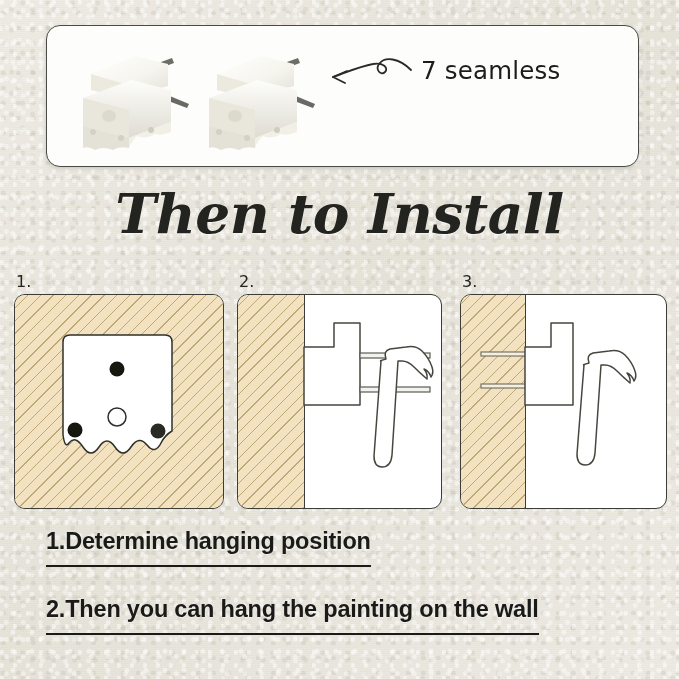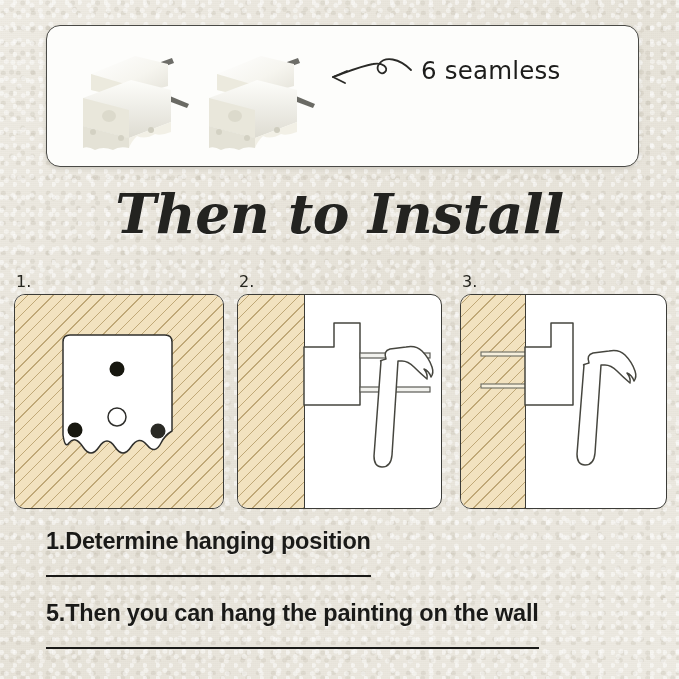--- a/index.html
+++ b/index.html
@@ -78,21 +78,21 @@
         rgba(150,120,60,.55) 0 1px, rgba(150,120,60,0) 1px 9px);
   }
   .hatch-edge{position:absolute;top:0;bottom:0;width:1.3px;background:#3c3c38;}
 
   
   .instructions{position:absolute;left:46px;top:528px;width:600px;}
   .ins-line{
     font-family:"Liberation Sans", sans-serif;
     font-weight:bold;font-size:23.5px;color:#1a1a18;
     letter-spacing:-0.2px;white-space:nowrap;
-    padding-bottom:20px;margin-bottom:23px;
+    padding-bottom:10px;margin-bottom:29px;
     display:inline-block;
     border-bottom:2.5px solid #1a1a18;
     text-shadow:0 1px 0 rgba(255,255,255,.4);
   }
   .ins-row{display:block;}
 </style>
 </head>
 <body>
 
 <div id="page">
@@ -151,21 +151,21 @@
     </div>
 
     <div class="arrow">
       <svg width="96" height="46" viewBox="0 0 96 46">
         <path d="M92 18 C80 6 66 4 60 12 C56 18 62 24 66 20 C70 16 64 10 54 12 C42 14 28 20 14 25" fill="none" stroke="#2a2a27" stroke-width="1.8" stroke-linecap="round"></path>
         <path d="M14 25 L28 19 M14 25 L26 31" fill="none" stroke="#2a2a27" stroke-width="1.8" stroke-linecap="round"></path>
       </svg>
     </div>
 
     <div class="card-text">
-      <div>6 seamless</div>
+      <div>7 seamless</div>
     </div>
   </div>
 
   <div class="heading">Then to Install</div>
 
   <div class="steps">
 
     <div class="step" style="left:14px;width:210px;">
       <div class="step-num">1.</div>
       <div class="panel" style="left:0;width:208px;height:213px;">
@@ -240,16 +240,16 @@
         </svg>
       </div>
     </div>
   </div>
 
   <div class="instructions">
     <div class="ins-row">
       <span class="ins-line">1.Determine hanging position</span>
     </div>
     <div class="ins-row">
-      <span class="ins-line">5.Then you can hang the painting on the wall</span>
+      <span class="ins-line">2.Then you can hang the painting on the wall</span>
     </div>
   </div>
 </div>
 
 </body></html>

